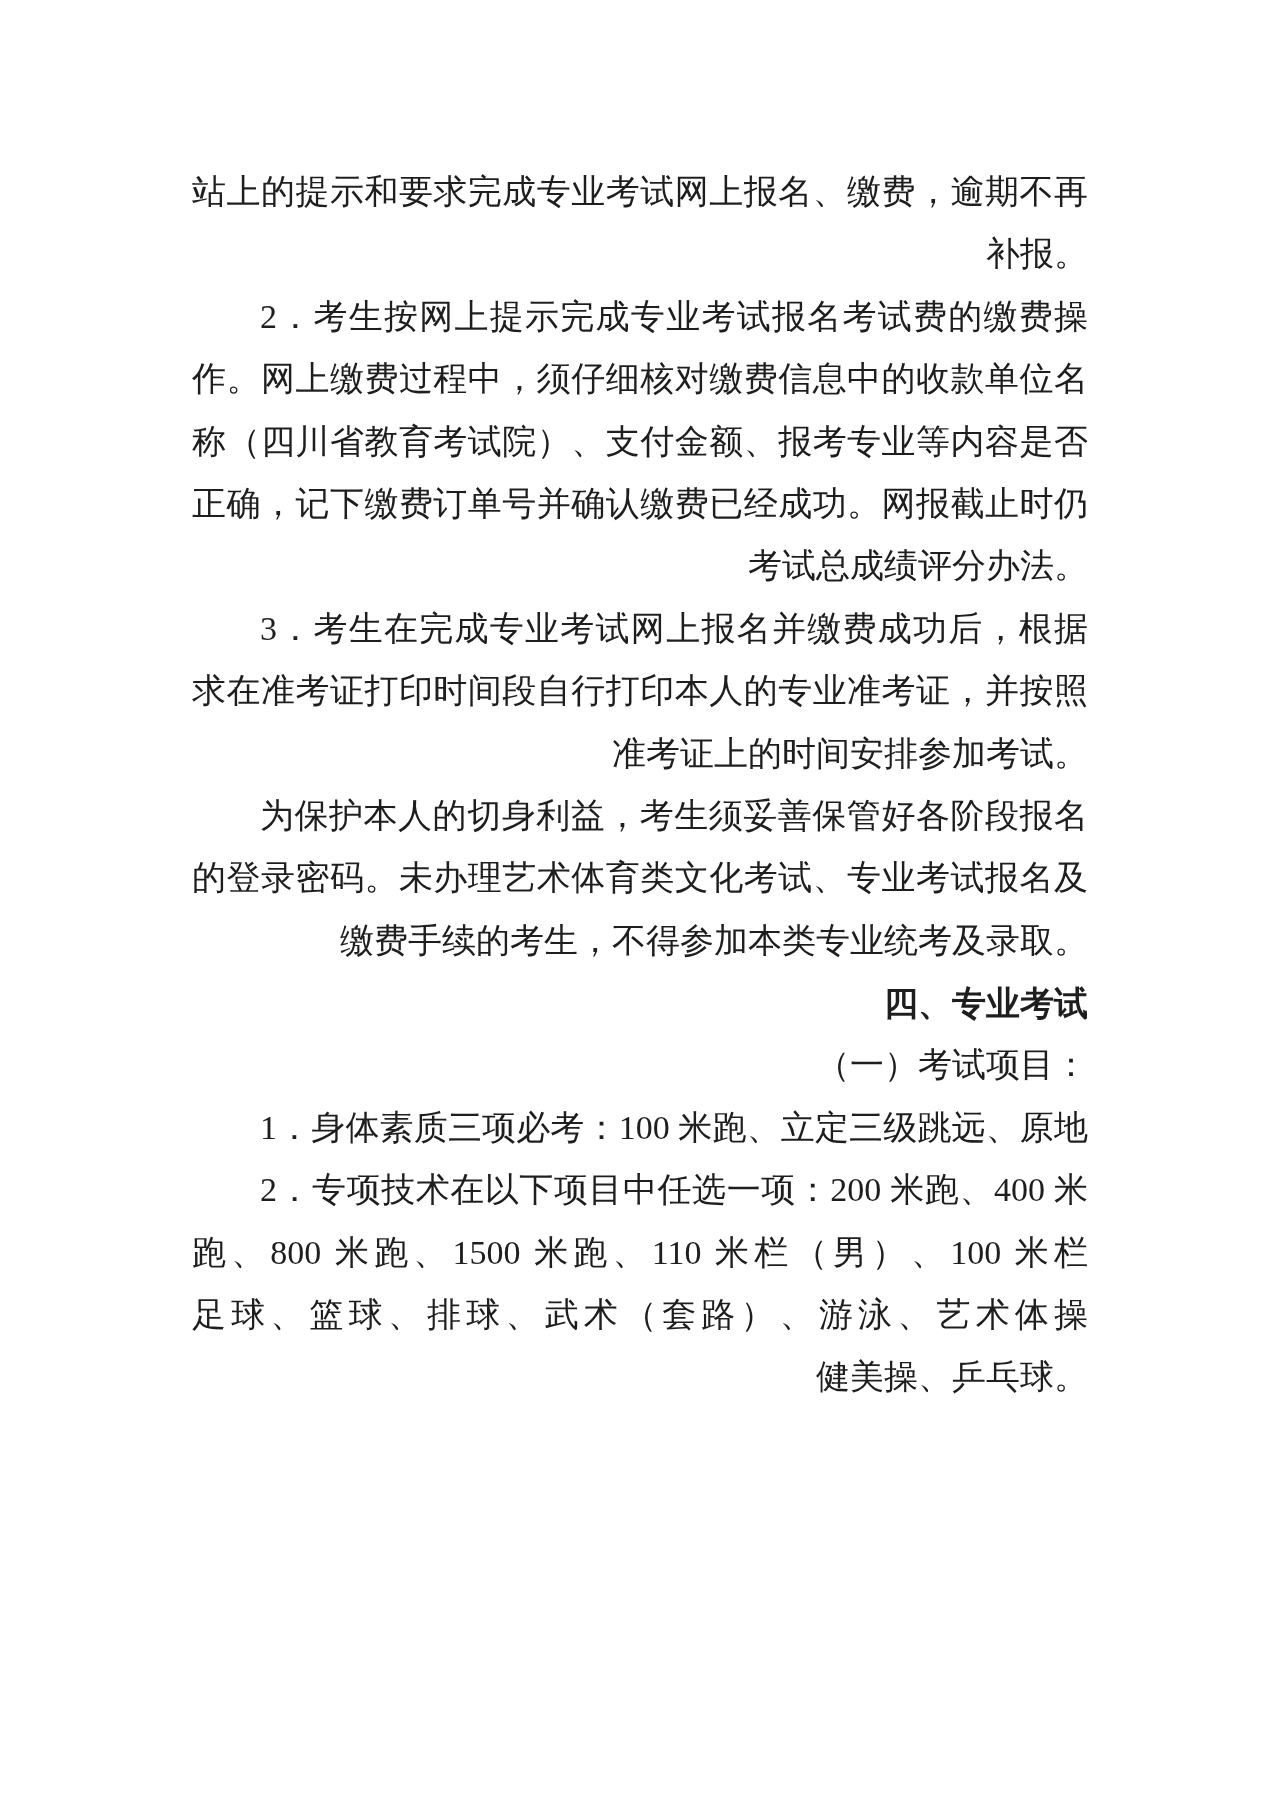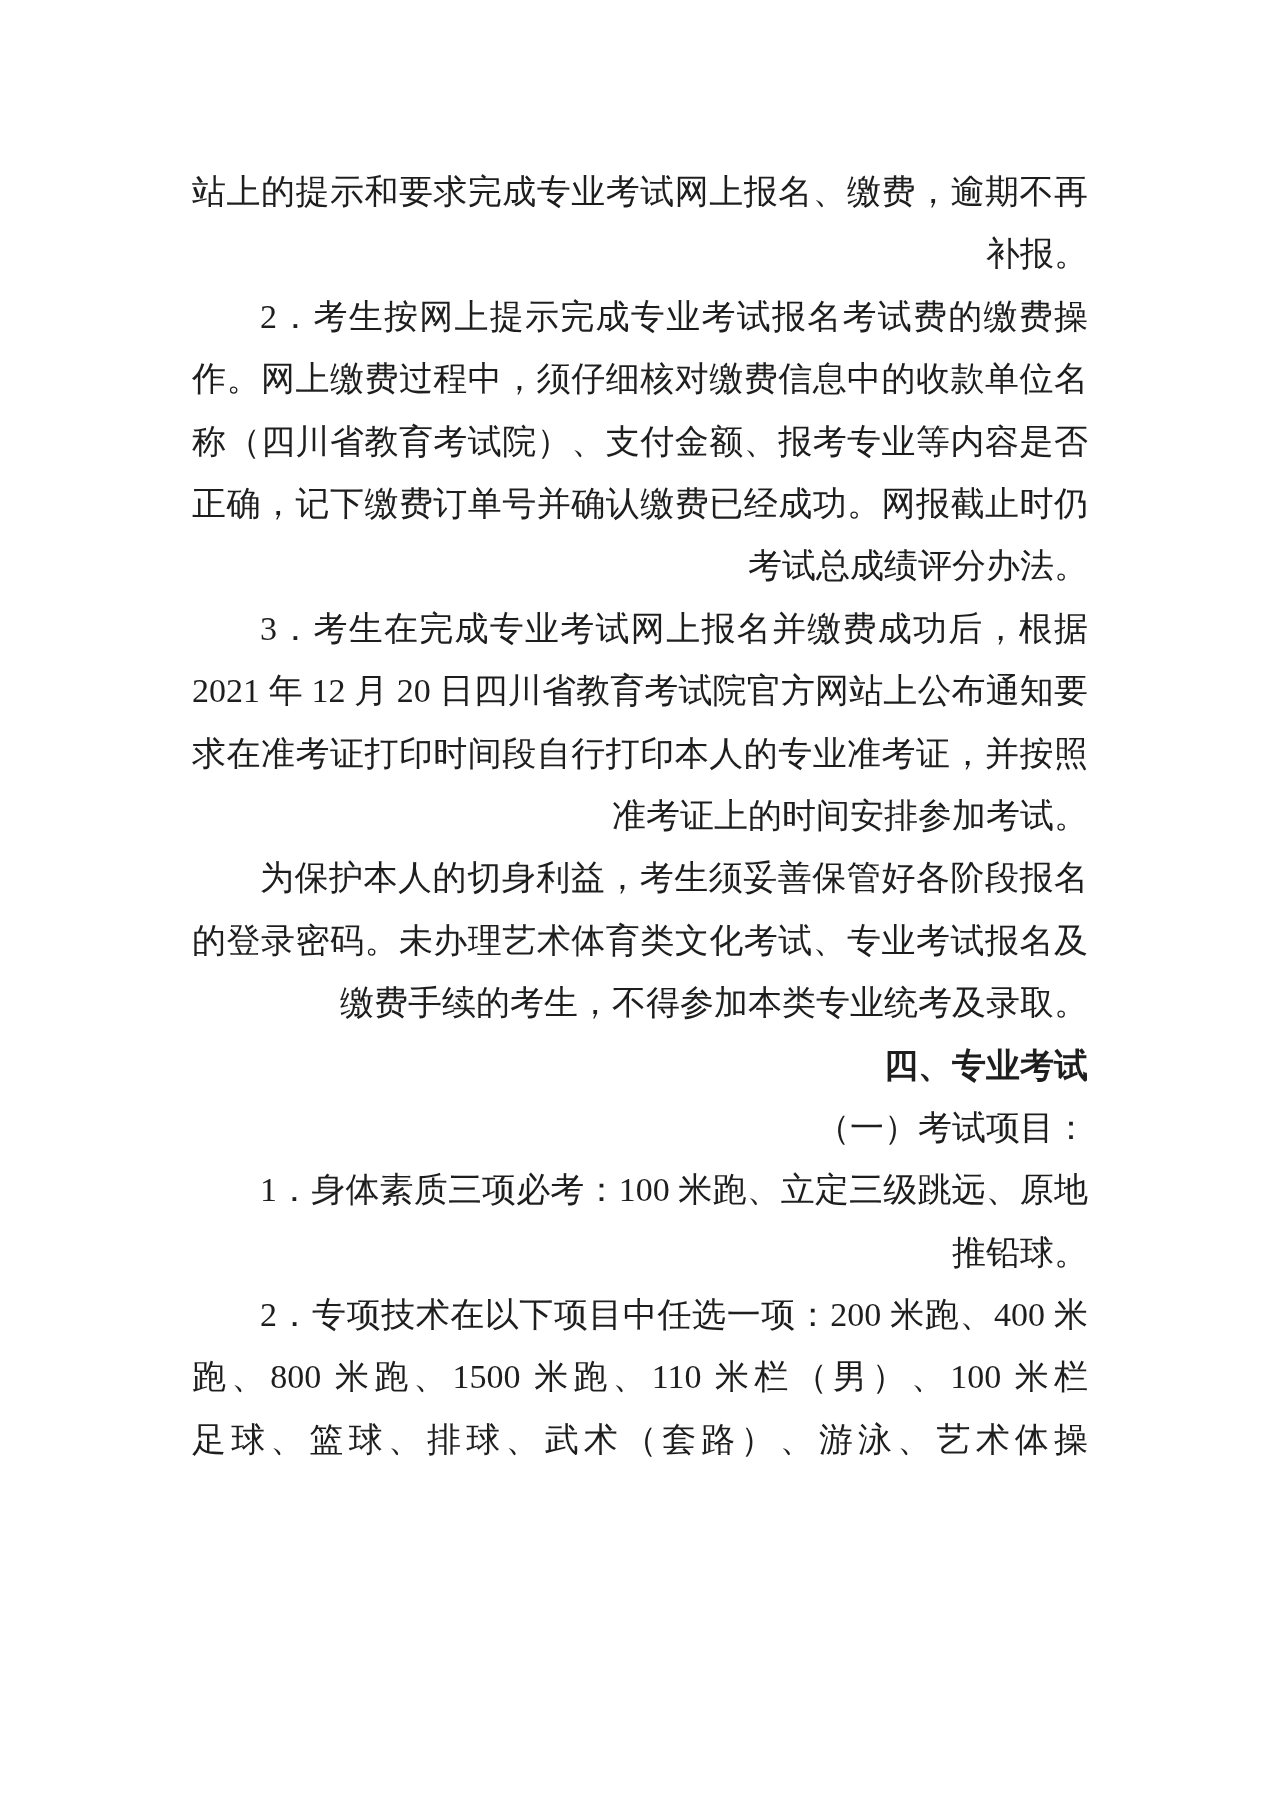--- a/index.html
+++ b/index.html
@@ -61,30 +61,28 @@
 <div class="page">
   <div class="textblock">
     <div class="line fill">站上的提示和要求完成专业考试网上报名、缴费，逾期不再</div>
     <div class="line">补报。</div>
     <div class="line indent fill">2．考生按网上提示完成专业考试报名考试费的缴费操</div>
     <div class="line fill">作。网上缴费过程中，须仔细核对缴费信息中的收款单位名</div>
     <div class="line fill">称（四川省教育考试院）、支付金额、报考专业等内容是否</div>
     <div class="line fill">正确，记下缴费订单号并确认缴费已经成功。网报截止时仍</div>
     <div class="line">考试总成绩评分办法。</div>
     <div class="line indent fill">3．考生在完成专业考试网上报名并缴费成功后，根据</div>
-    <div class="line fill">2021 年 12 月 20 日四川省教育考试院官方网站上公布通知要</div>
     <div class="line fill">求在准考证打印时间段自行打印本人的专业准考证，并按照</div>
     <div class="line">准考证上的时间安排参加考试。</div>
     <div class="line indent fill">为保护本人的切身利益，考生须妥善保管好各阶段报名</div>
     <div class="line fill">的登录密码。未办理艺术体育类文化考试、专业考试报名及</div>
     <div class="line">缴费手续的考生，不得参加本类专业统考及录取。</div>
     <div class="line indent heading">四、专业考试</div>
     <div class="line indent">（一）考试项目：</div>
     <div class="line indent fill">1．身体素质三项必考：100 米跑、立定三级跳远、原地</div>
-    <div class="line">推铅球。</div>
     <div class="line indent fill">2．专项技术在以下项目中任选一项：200 米跑、400 米</div>
     <div class="line fill">跑、800 米跑、1500 米跑、110 米栏（男）、100 米栏（女）、</div>
     <div class="line fill">足球、篮球、排球、武术（套路）、游泳、艺术体操（女）、</div>
     <div class="line">健美操、乒乓球。</div>
   </div>
 
   <div class="watermark">高考直通车</div>
 </div>
 
 </body></html>

